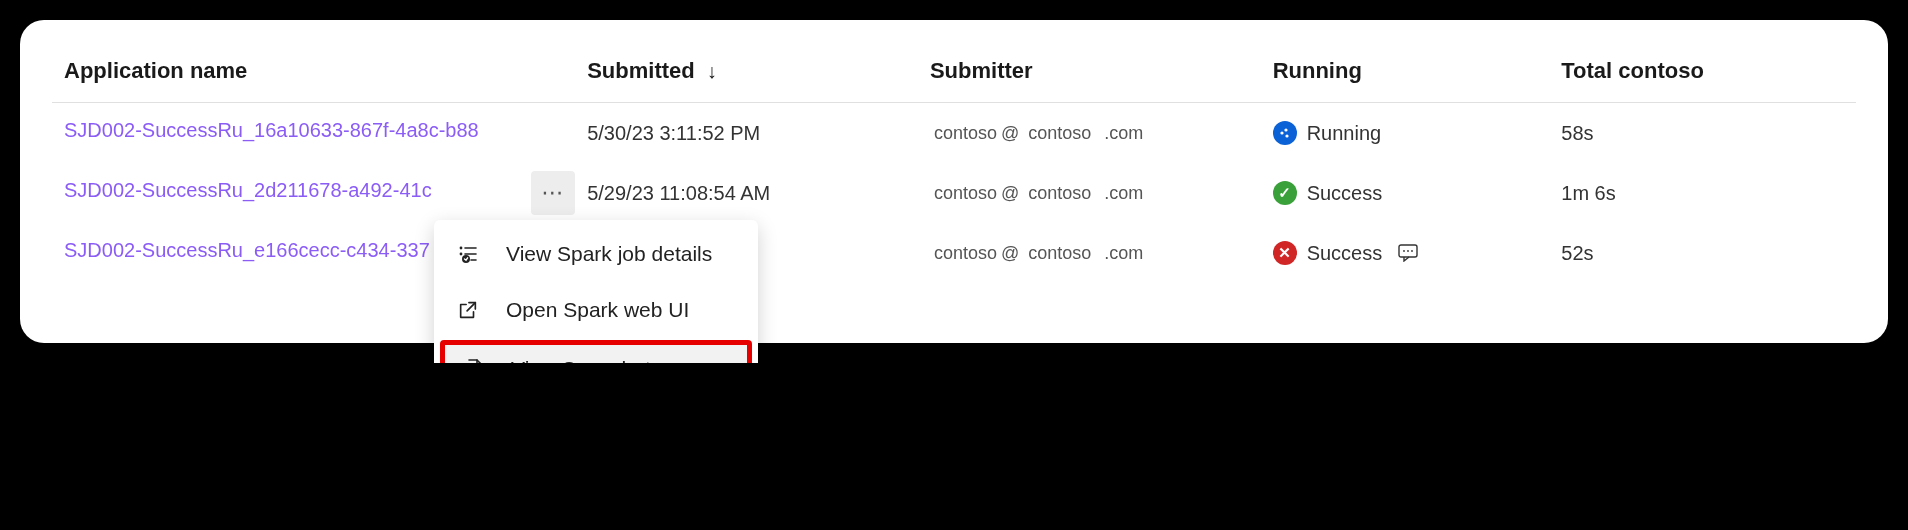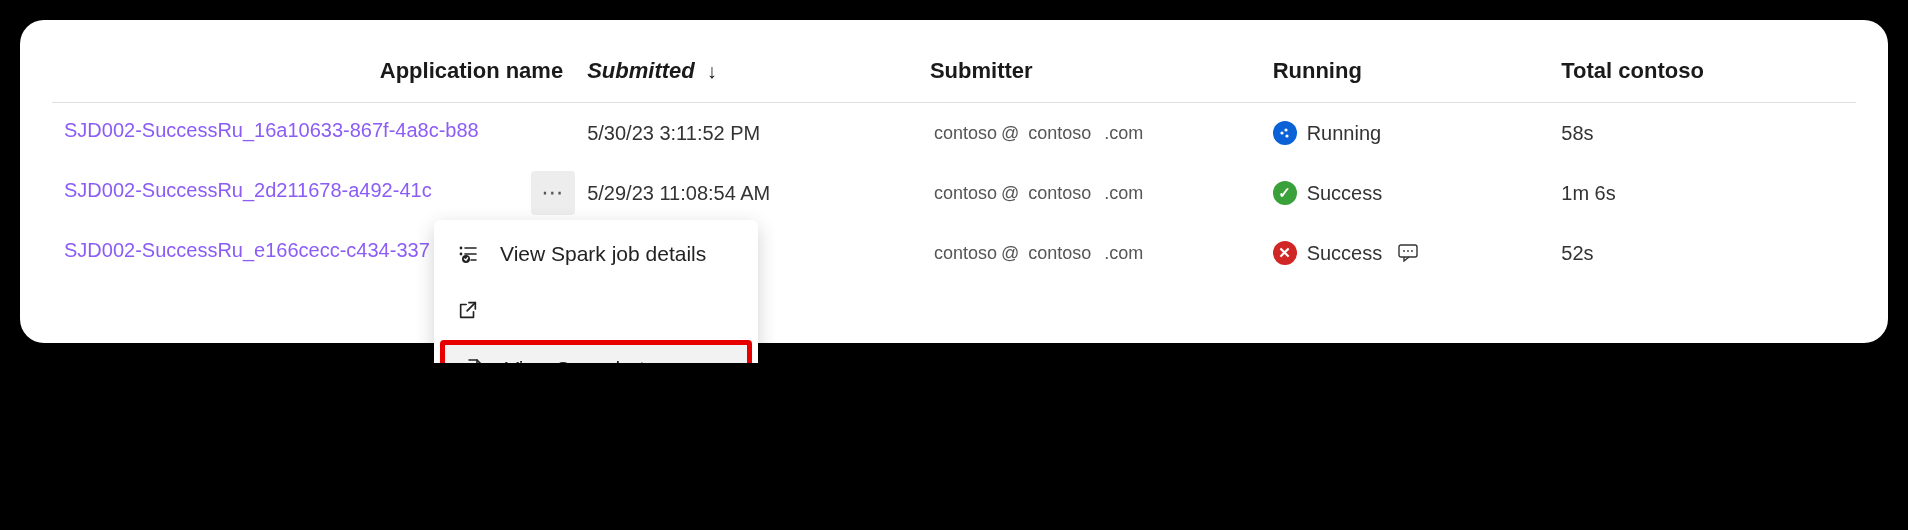--- a/index.html
+++ b/index.html
@@ -28,22 +28,22 @@
       font-size: 22px;
       color: #1a1a1a;
       padding: 14px 12px 18px 12px;
     }
     td {
       font-size: 20px;
       color: #333;
       padding: 16px 12px;
       vertical-align: middle;
     }
-    .col-name { width: 29%; text-align: right; }
-    .col-submitted { width: 19%; font-style: italic; }
+    .col-name { width: 29%; }
+    .col-submitted { width: 19%; }
     .col-submitter { width: 19%; }
     .col-status { width: 16%; }
     .col-duration { width: 17%; }
     .sort-icon {
       display: inline-block;
       margin-left: 6px;
       font-size: 20px;
     }
     .app-link {
       color: #8b5cf6;
@@ -110,21 +110,21 @@
       width: 324px;
       background: #fff;
       border-radius: 6px;
       box-shadow: 0 6px 20px rgba(0,0,0,0.18);
       padding: 6px 0;
       z-index: 10;
     }
     .menu-item {
       display: flex;
       align-items: center;
-      gap: 20px;
+      gap: 26px;
       padding: 16px 22px;
       font-size: 21px;
       color: #222;
       cursor: pointer;
     }
     .menu-item.highlighted {
       background: #f2f2f2;
       border: 5px solid #e60000;
       margin: 2px 6px;
       border-radius: 4px;
@@ -259,20 +259,21 @@
       <span>View Spark job details</span>
     </div>
     <div class="menu-item">
       <span class="menu-icon">
         <svg width="22" height="22" viewBox="0 0 24 24" fill="none" stroke="#222" stroke-width="1.8" stroke-linecap="round" stroke-linejoin="round">
             <path d="M13 4 L20 4 L20 11"></path>
             <path d="M20 4 L11 13"></path>
             <path d="M18 14 L18 20 L4 20 L4 6 L10 6"></path>
           </svg>
       </span>
+      <span>Open Spark web UI</span>
     </div>
     <div class="menu-item highlighted">
       <span class="menu-icon">
         <svg width="24" height="24" viewBox="0 0 24 24" fill="none" stroke="#222" stroke-width="1.6" stroke-linecap="round" stroke-linejoin="round">
             <path d="M8 3 L16 3 L20 7 L20 21 L8 21"></path>
             <path d="M16 3 L16 7 L20 7"></path>
             <circle cx="8" cy="18" r="5" fill="#0f6e6e" stroke="none"></circle>
             <path d="M8 15.2 L8 18 L10 19" stroke="#fff" stroke-width="1.4" fill="none"></path>
           </svg>
       </span>

